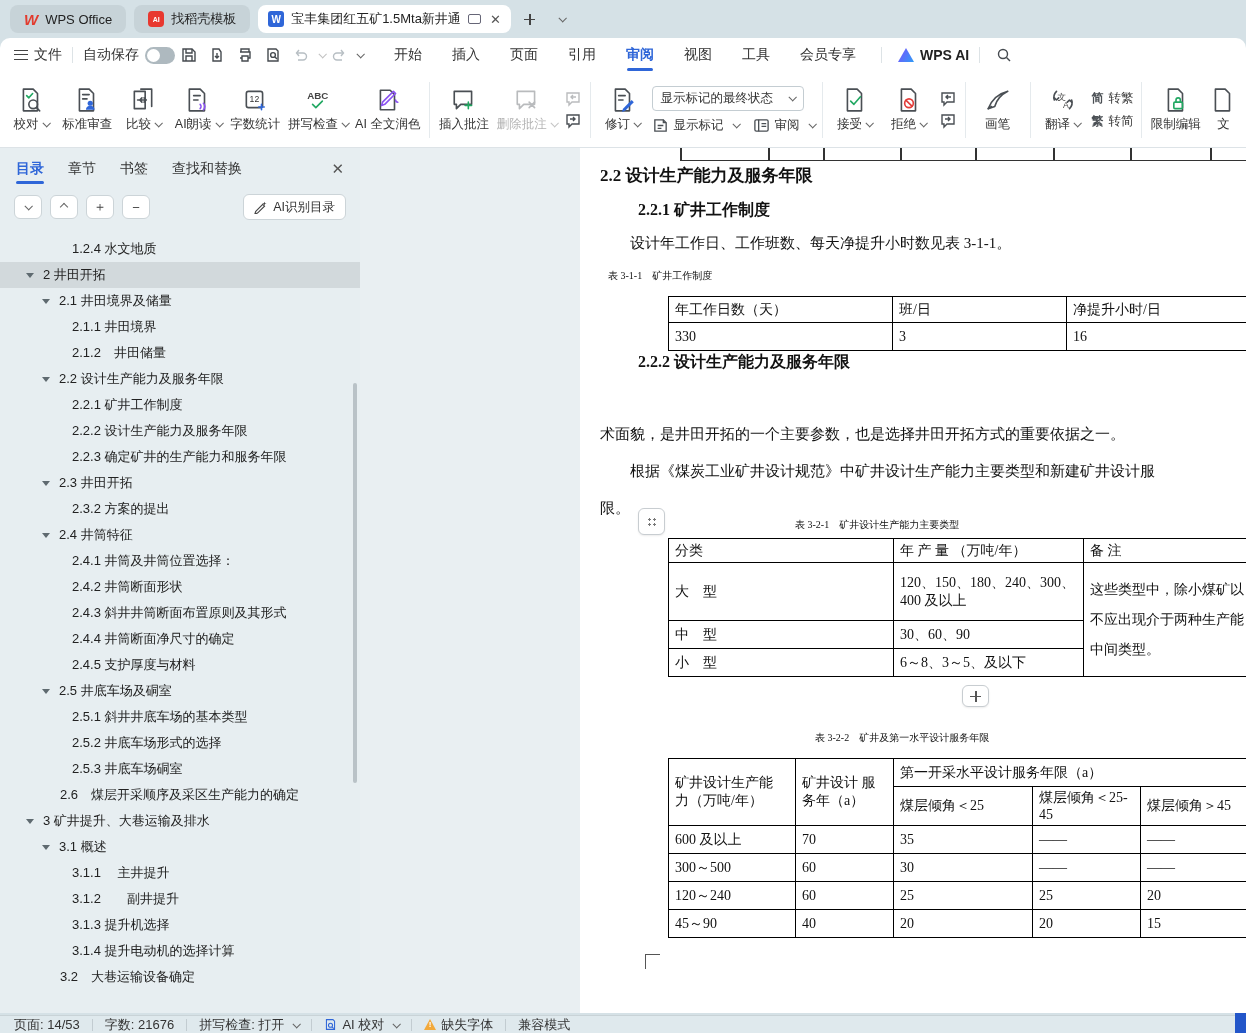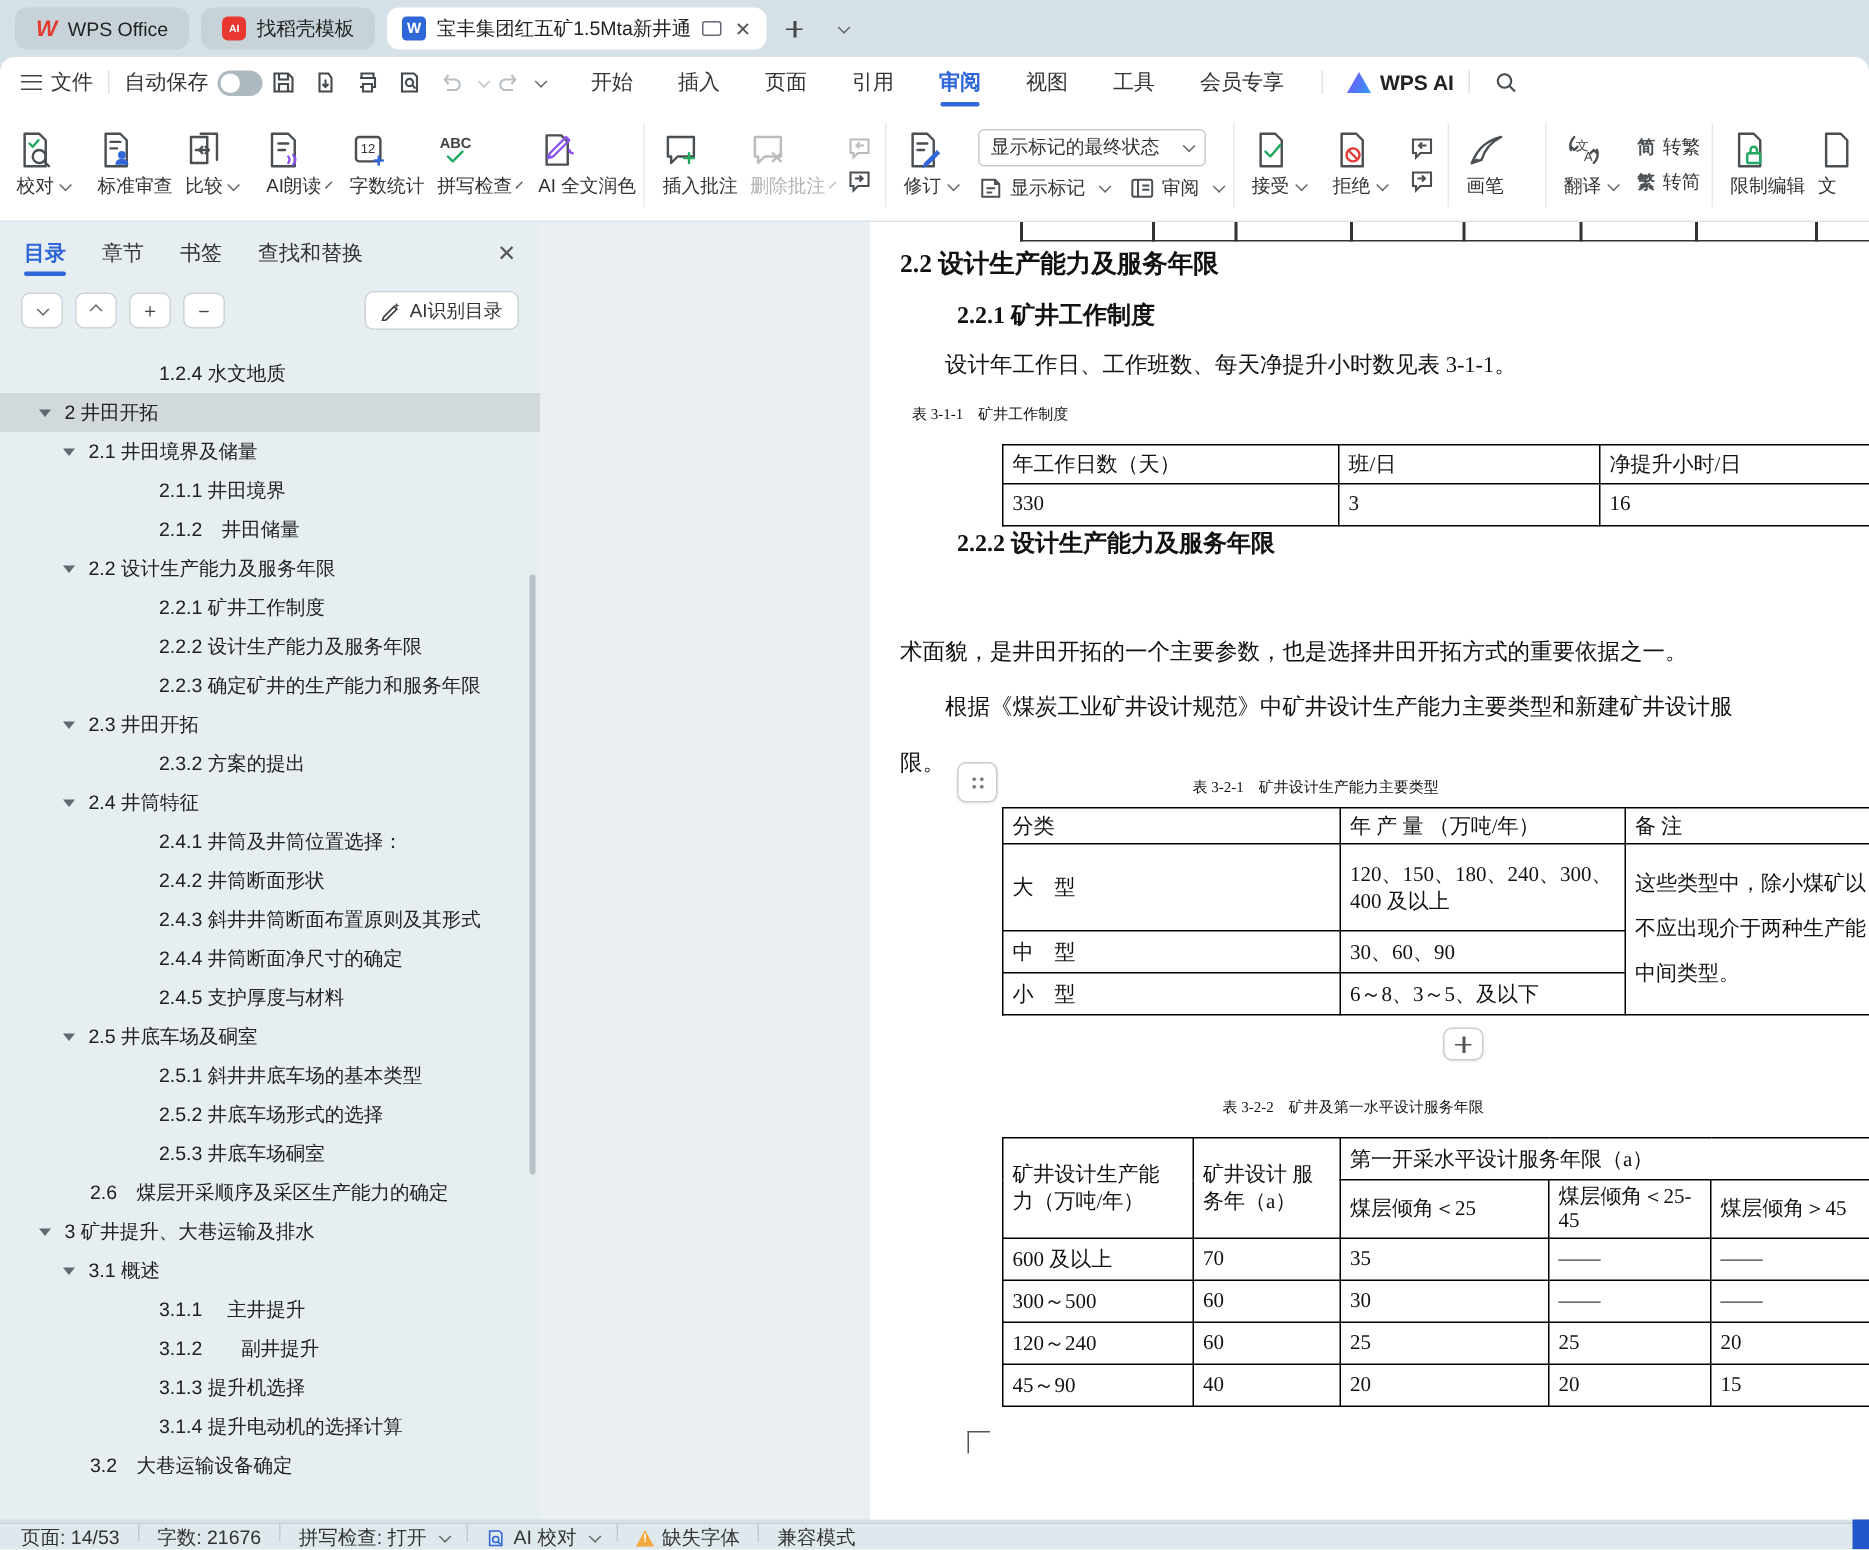--- a/index.html
+++ b/index.html
@@ -36,21 +36,21 @@
   .menus{display:flex;gap:0;margin-left:16px;}
   .mitem{padding:0 15px;height:34px;display:flex;align-items:center;position:relative;}
   .mitem.active{color:#2f66d8;font-weight:bold;}
   .mitem.active::after{content:"";position:absolute;left:50%;transform:translateX(-50%);bottom:1px;width:26px;height:3px;border-radius:2px;background:#2f66d8;}
   .wpsai{display:flex;align-items:center;gap:6px;font-weight:bold;color:#222;margin-left:6px;}
   .ailogo{width:16px;height:14px;background:linear-gradient(120deg,#7a4fff,#2f9cf5);clip-path:polygon(50% 0,100% 100%,0 100%);}
 
   
   .ribbon{position:absolute;top:72px;left:0;right:0;height:76px;background:#fff;border-bottom:1px solid #dde3e7;display:flex;align-items:center;padding:0 6px;gap:4px;overflow:hidden;}
   .rdiv{width:1px;height:56px;background:#e5eaed;margin:0 3px;flex:0 0 1px;}
-  .rbtn{display:flex;flex-direction:column;justify-content:center;gap:3px;min-width:50px;padding:0 5px;height:64px;font-size:12.5px;color:#333;white-space:nowrap;}
+  .rbtn{display:flex;flex-direction:column;align-items:center;justify-content:center;gap:3px;min-width:50px;padding:0 5px;height:64px;font-size:12.5px;color:#333;white-space:nowrap;}
   .rbtn.dis{opacity:.38;}
   .rbtn svg{fill:none;stroke:#4a4f54;stroke-width:1.5;stroke-linecap:round;stroke-linejoin:round;}
   .rlab{display:flex;align-items:center;}
   .rcol{display:flex;flex-direction:column;justify-content:center;gap:6px;height:64px;}
   .rsm{display:flex;align-items:center;gap:5px;font-size:12.5px;color:#333;white-space:nowrap;}
   .rsm svg{fill:none;stroke:#4a4f54;stroke-width:1.4;}
   .rsm.dis{opacity:.38;}
   .ddl{width:152px;height:25px;border:1px solid #c4cdd2;border-radius:4px;background:#fff;display:flex;align-items:center;justify-content:space-between;padding:0 8px;font-size:12.5px;color:#333;white-space:nowrap;}
   .glyphic{font-size:12px;font-weight:bold;color:#4a4f54;}
 
@@ -62,21 +62,21 @@
   .sbtab.active::after{content:"";position:absolute;left:0;bottom:6px;width:28px;height:3px;border-radius:2px;background:#2f66d8;}
   .sbclose{margin-left:auto;color:#555;font-size:15px;}
   .sbctrl{display:flex;align-items:center;gap:8px;padding:4px 14px 10px 14px;}
   .cbtn{width:28px;height:24px;background:#fff;border:1px solid #ccd4d8;border-radius:6px;display:flex;align-items:center;justify-content:center;color:#444;font-size:13px;}
   .aibtn{margin-left:auto;height:26px;background:#fff;border:1px solid #ccd4d8;border-radius:6px;display:flex;align-items:center;gap:5px;padding:0 10px;font-size:12.5px;color:#333;}
   .aibtn svg{fill:none;stroke:#444;stroke-width:1.3;}
   .toclist{padding-top:6px;}
   .toc-row{height:26px;display:flex;align-items:center;font-size:13px;color:#222;white-space:nowrap;overflow:hidden;}
   .toc-row.lv1{padding-left:26px;}
   .toc-row.lv2{padding-left:42px;}
-  .toc-row.lv3{padding-left:106px;text-align:center;}
+  .toc-row.lv3{padding-left:72px;text-align:center;}
   .toc-row.sel{background:#d2d9dc;}
   .tri{width:0;height:0;border-left:4.5px solid transparent;border-right:4.5px solid transparent;border-top:5.5px solid #5f6a70;margin-right:9px;flex:0 0 auto;}
   .trisp{width:18px;flex:0 0 18px;}
   .sbscroll{position:absolute;right:3px;top:235px;width:4px;height:400px;border-radius:2px;background:#b9c2c7;}
 
   
   .workspace{position:absolute;top:148px;left:360px;right:0;bottom:20px;background:#e9eff2;overflow:hidden;}
   .page{position:absolute;left:220px;top:0;width:790px;height:868px;background:#fff;font-family:"Liberation Serif",serif;color:#111;}
   .partline{position:absolute;left:100px;top:0;width:690px;height:13px;border-bottom:1.5px solid #333;}
   .ptick{position:absolute;top:0;width:1.5px;height:13px;background:#333;}
@@ -92,21 +92,21 @@
   .t3{left:88px;top:610px;width:700px;}
   .noteL{line-height:30px;}
   .handle{position:absolute;left:58px;top:360px;width:27px;height:27px;background:#fff;border:1px solid #c8cdd1;border-radius:6px;display:flex;align-items:center;justify-content:center;box-shadow:0 1px 2px rgba(0,0,0,.08);}
   .dots{width:10px;height:10px;background-image:radial-gradient(circle,#777 1.1px,transparent 1.2px);background-size:5px 5px;}
   .plusbtn{position:absolute;left:382px;top:537px;width:27px;height:22px;background:#fff;border:1px solid #c8cdd1;border-radius:6px;display:flex;align-items:center;justify-content:center;box-shadow:0 1px 2px rgba(0,0,0,.08);}
   .plusbtn .plus::before{background:#555;}
   .plusbtn .plus::after{background:#555;}
   .cornerL{position:absolute;left:65px;top:806px;width:15px;height:15px;border-left:1.3px solid #555;border-top:1.3px solid #555;}
 
   
-  .statusbar{position:absolute;left:0;right:0;bottom:0;height:18px;background:#dfe9ed;border-top:1px solid #c9d3d7;display:flex;align-items:flex-start;padding-left:14px;gap:12px;font-size:13px;color:#333;}
+  .statusbar{position:absolute;left:0;right:0;bottom:0;height:18px;background:#dfe9ed;border-top:1px solid #c9d3d7;display:flex;align-items:center;padding-left:14px;gap:12px;font-size:13px;color:#333;}
   .sbdiv{width:1px;height:12px;background:#c2ccd1;}
   .warn{width:0;height:0;border-left:6px solid transparent;border-right:6px solid transparent;border-bottom:11px solid #f2a93b;position:relative;}
   .warn::after{content:"!";position:absolute;left:-1.6px;top:1px;font-size:8px;font-weight:bold;color:#fff;}
   .cornerblue{position:absolute;right:0;bottom:0;width:11px;height:20px;background:#2356c9;}
   .sitem{display:flex;align-items:center;gap:5px;}
 </style>
 </head>
 <body>
 
 <div class="app">

